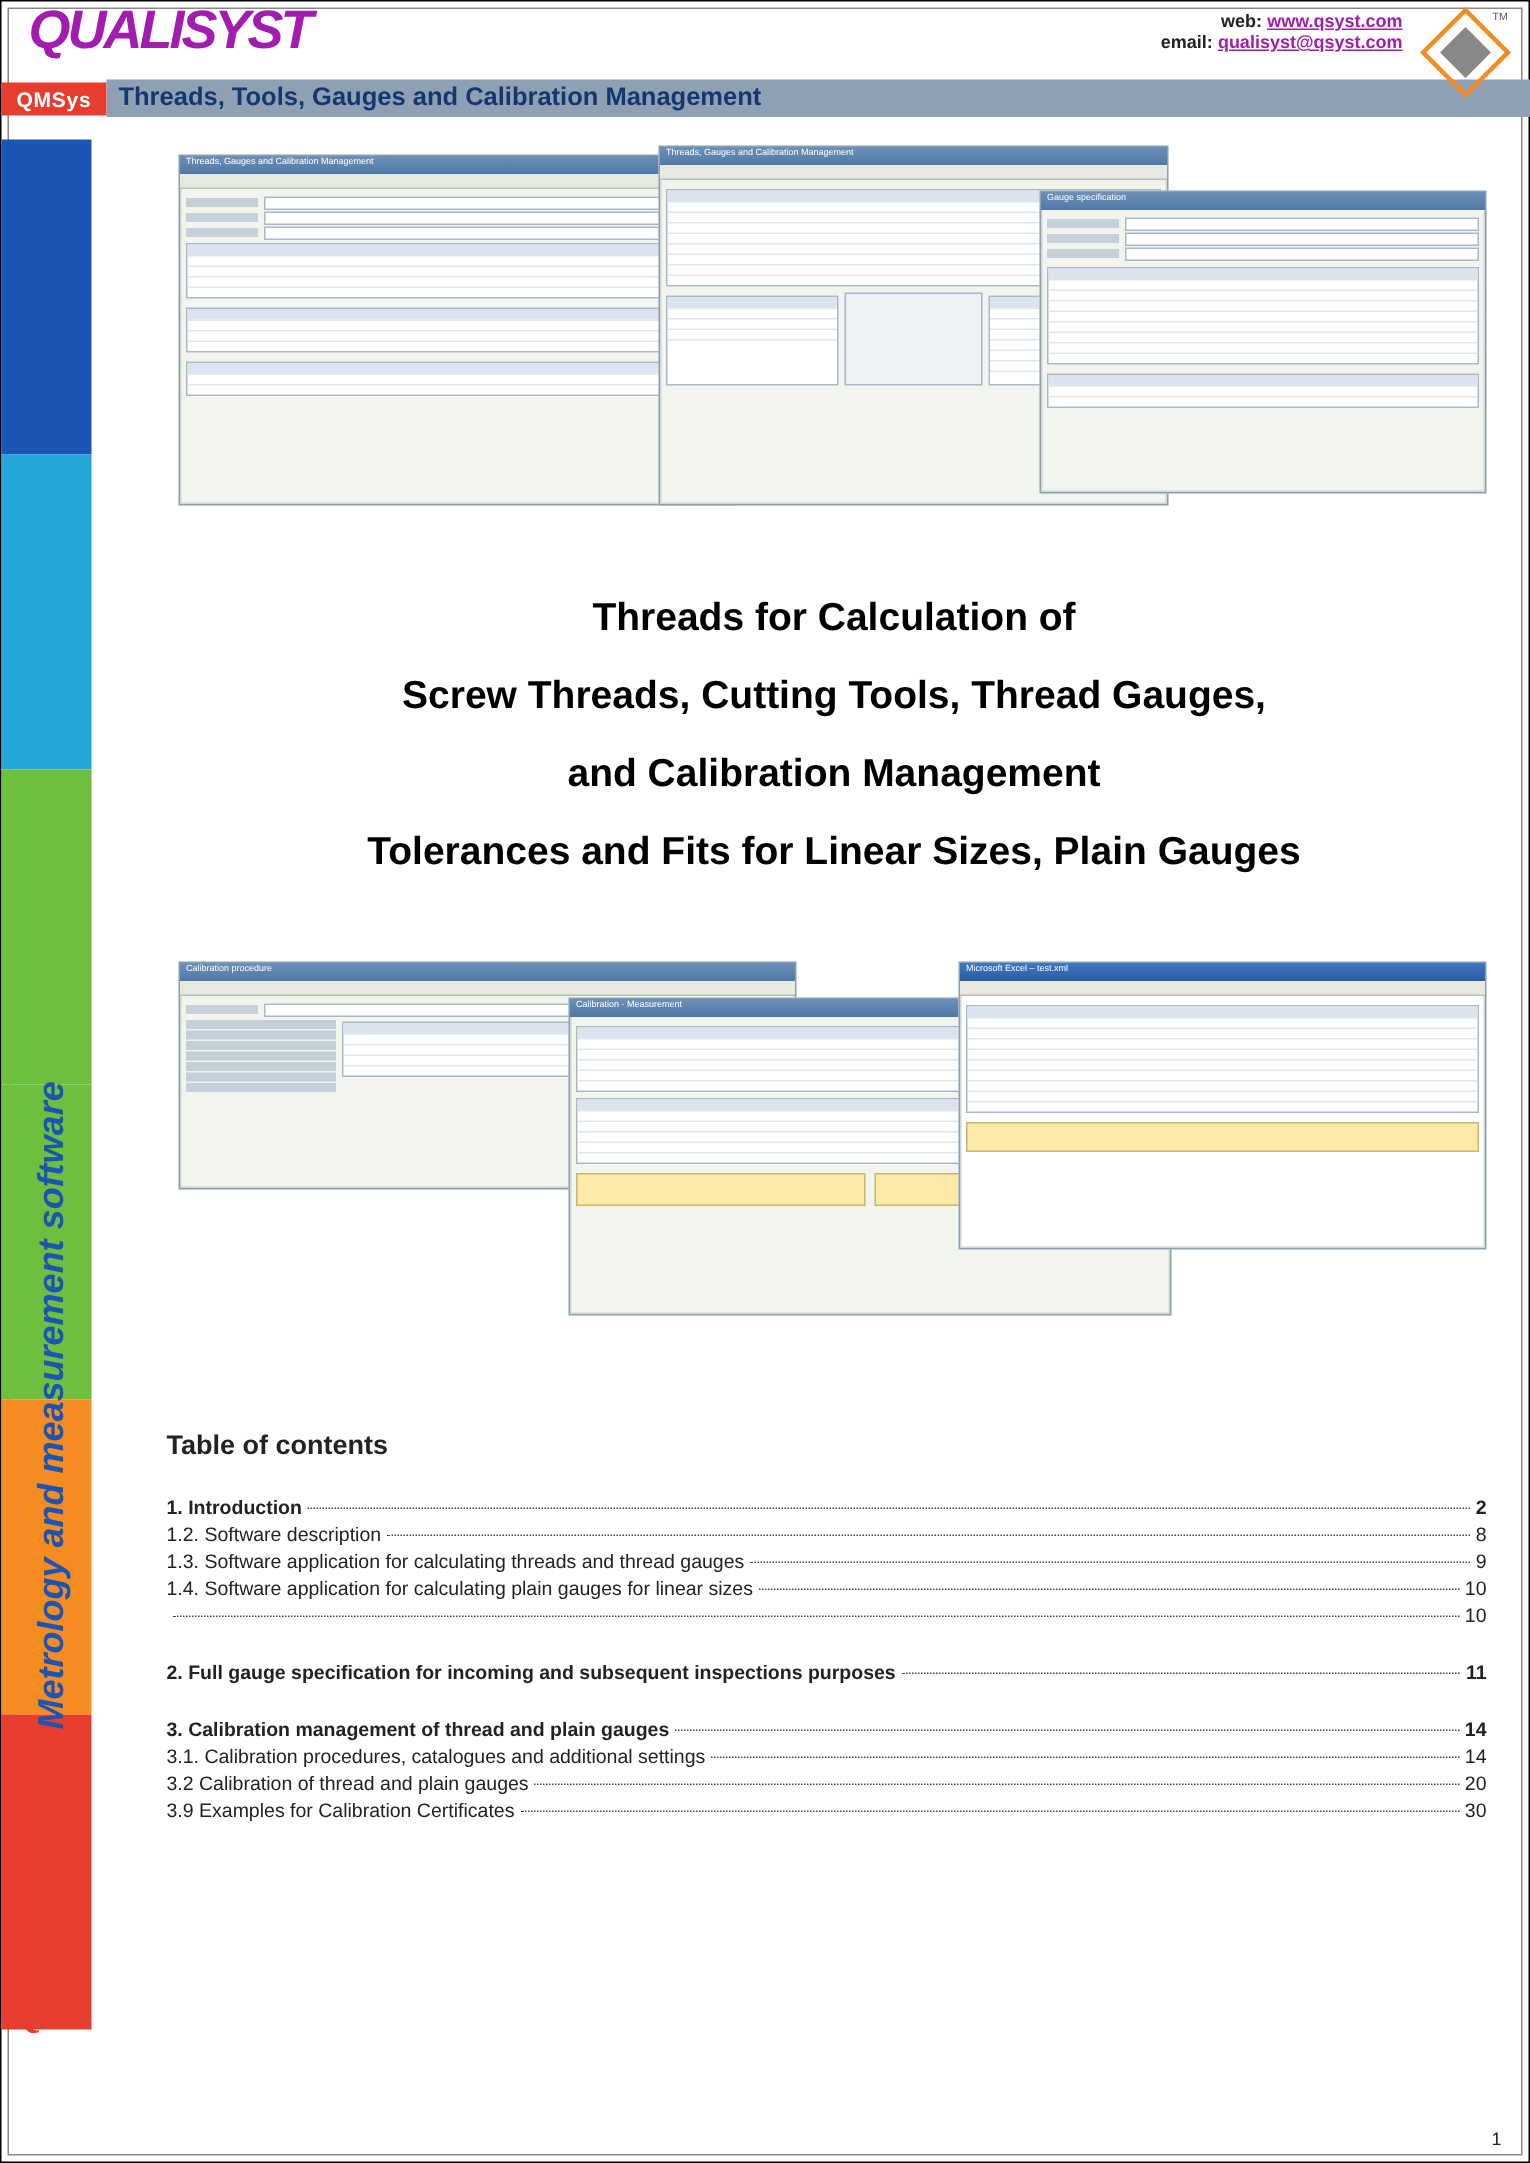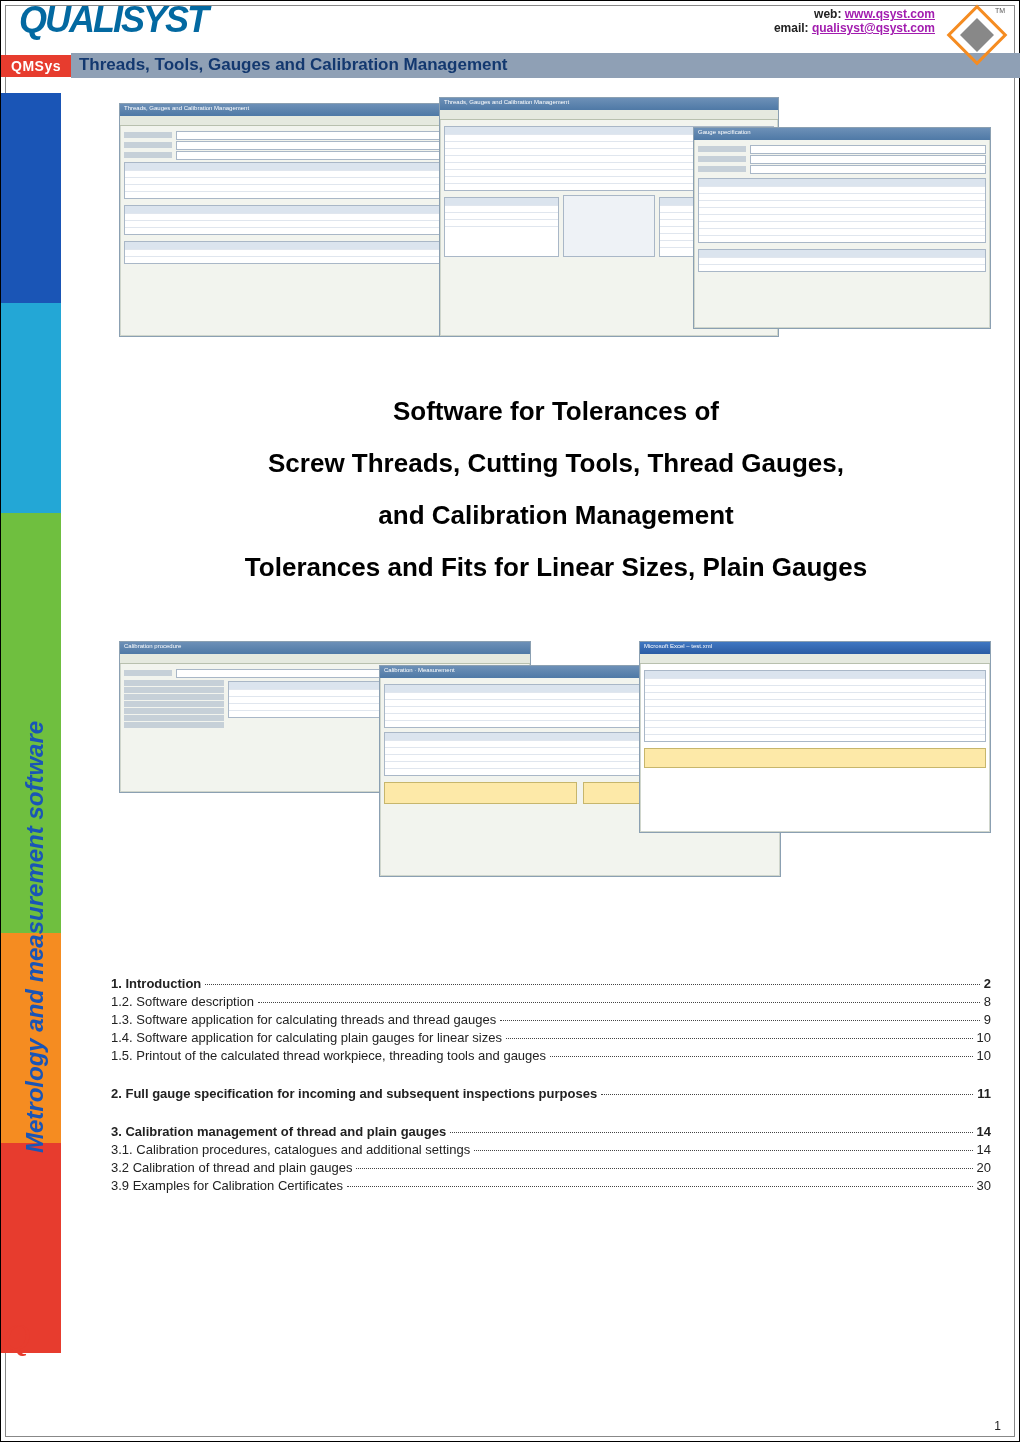--- a/index.html
+++ b/index.html
@@ -1,19 +1,19 @@
 <!DOCTYPE html>
 <html><head>
 <meta charset="utf-8">
 <style>
 html,body{margin:0;padding:0;font-family:Arial,Helvetica,sans-serif;font-size:12px;color:#222;background:#fff}
 .page{width:1020px;height:1442px;position:relative;box-sizing:border-box;border:1px solid #000;background:#fff}
 .header{height:72px;position:relative}
 .logo-wrap{position:absolute;left:0;top:-2px}
-.logo-text{font-family:"Arial Black",Arial;font-size:36px;font-style:italic;font-weight:900;letter-spacing:-2px;color:#0369a1;padding-left:18px}
+.logo-text{font-family:"Arial Black",Arial;font-size:36px;font-style:italic;font-weight:900;letter-spacing:-2px;color:#a21caf;padding-left:18px}
 .qmsys-bar{position:absolute;left:0;top:52px;display:flex;align-items:center}
 .qmsys-badge{background:#e73c2e;color:#fff;font-weight:700;font-size:14px;padding:3px 10px 3px 10px;letter-spacing:.5px}
 .products-line{background:#8fa0b5;color:#13386f;font-weight:700;font-size:17px;padding:2px 0 3px 8px;width:956px}
 .hdr-web{position:absolute;right:84px;top:6px;font-size:12px;font-weight:700;text-align:right}
 .hdr-web a{color:#a21caf}
 .hdr-logo{position:absolute;right:10px;top:2px;width:64px;height:64px}
 .hdr-logo svg{width:64px;height:64px}
 .side-rail{position:absolute;left:0;top:92px;width:60px;height:1260px}
 .side-rail .bars{position:absolute;left:0;top:0;width:60px;height:1260px}
 .side-rail .bars>div{position:absolute;left:0;width:60px}
@@ -208,21 +208,21 @@
       <div class="faketable" style="margin-top:6px">
             <div class="hrow"></div>
             <div class="drow"></div>
             <div class="drow"></div>
           </div>
     </div>
   </div>
 </div>
 
 <div class="bigtitle">
-  <div>Software for Tolerances of</div>
+  <div>Threads for Calculation of</div>
   <div>Screw Threads, Cutting Tools, Thread Gauges,</div>
   <div>and Calibration Management</div>
   <div>Tolerances and Fits for Linear Sizes, Plain Gauges</div>
 </div>
 
 <div class="shot2">
   <div class="panel p-d">
     <div class="titlebar">Calibration procedure</div>
     <div class="toolbar"></div>
     <div class="content">
@@ -292,20 +292,21 @@
             <div class="drow"></div>
             <div class="drow"></div>
             <div class="drow"></div>
           </div>
       <div style="height:18px;background:#fde9a8;border:1px solid #c7b66c;margin-top:6px"></div>
     </div>
   </div>
 </div>
 
 <div class="toc">
+  <h2>Table of contents</h2>
   <div id="toc-rows">
         <div class="toc-row bold">
           <span class="tlabel">1. Introduction</span>
           <span class="dots"></span>
           <span class="pg">2</span>
         </div>
         <div class="toc-row">
           <span class="tlabel">1.2. Software description</span>
           <span class="dots"></span>
           <span class="pg">8</span>
@@ -314,21 +315,20 @@
           <span class="tlabel">1.3. Software application for calculating threads and thread gauges</span>
           <span class="dots"></span>
           <span class="pg">9</span>
         </div>
         <div class="toc-row">
           <span class="tlabel">1.4. Software application for calculating plain gauges for linear sizes</span>
           <span class="dots"></span>
           <span class="pg">10</span>
         </div>
         <div class="toc-row">
-          <span class="tlabel">1.5. Printout of the calculated thread workpiece, threading tools and gauges</span>
           <span class="dots"></span>
           <span class="pg">10</span>
         </div>
         <div class="toc-row bold">
           <span class="tlabel">2. Full gauge specification for incoming and subsequent inspections purposes</span>
           <span class="dots"></span>
           <span class="pg">11</span>
         </div>
         <div class="toc-row bold">
           <span class="tlabel">3. Calibration management of thread and plain gauges</span>

